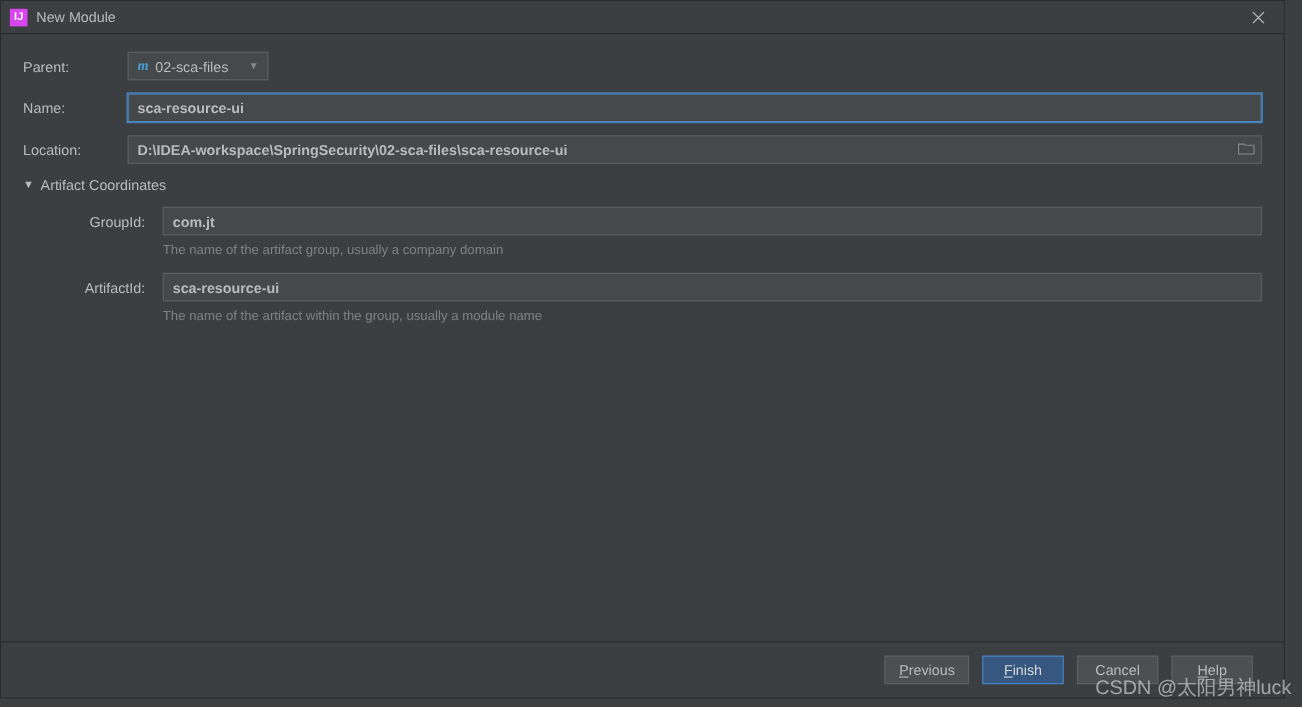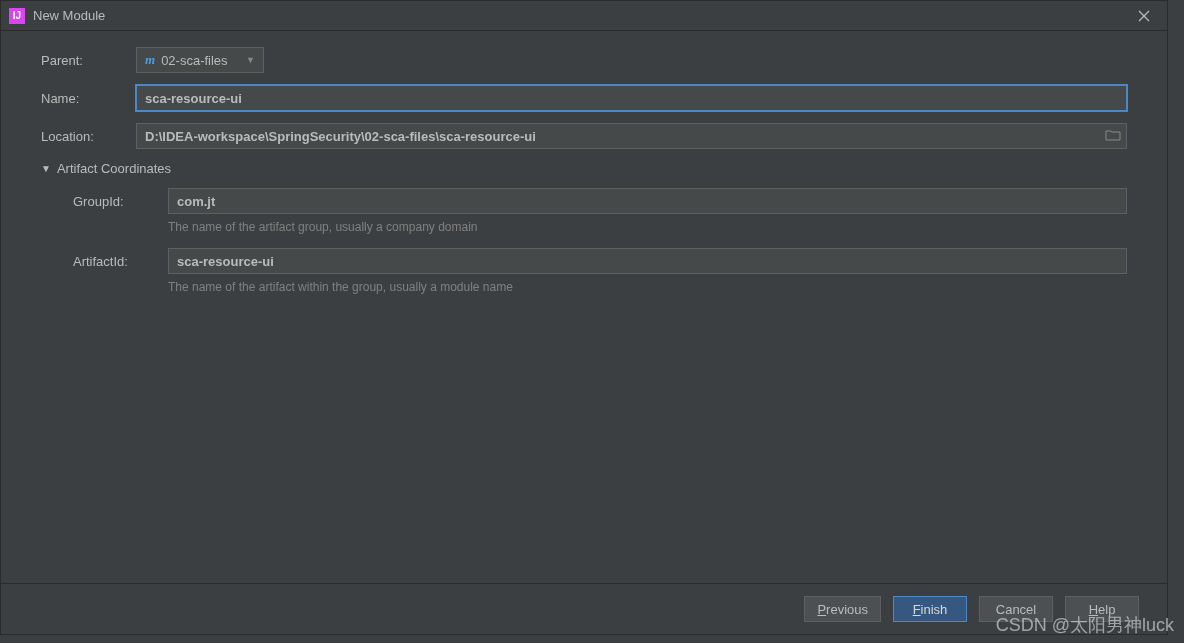--- a/index.html
+++ b/index.html
@@ -54,36 +54,37 @@
       width: 30px;
       height: 30px;
       display: flex;
       align-items: center;
       justify-content: center;
       color: #bbbbbb;
       cursor: pointer;
     }
     .content {
       flex: 1;
-      padding: 16px 40px;
+      padding: 16px 20px;
       overflow: auto;
     }
     .form-row {
       display: flex;
       align-items: center;
       margin-bottom: 12px;
       gap: 10px;
     }
     .form-label {
       width: 85px;
       color: #bbbbbb;
       text-align: left;
     }
     .indent .form-label {
       width: 85px;
+      text-align: right;
       padding-right: 6px;
     }
     .combo {
       background: #45494a;
       border: 1px solid #5e6060;
       height: 26px;
       display: flex;
       align-items: center;
       padding: 0 8px;
       color: #bbbbbb;

